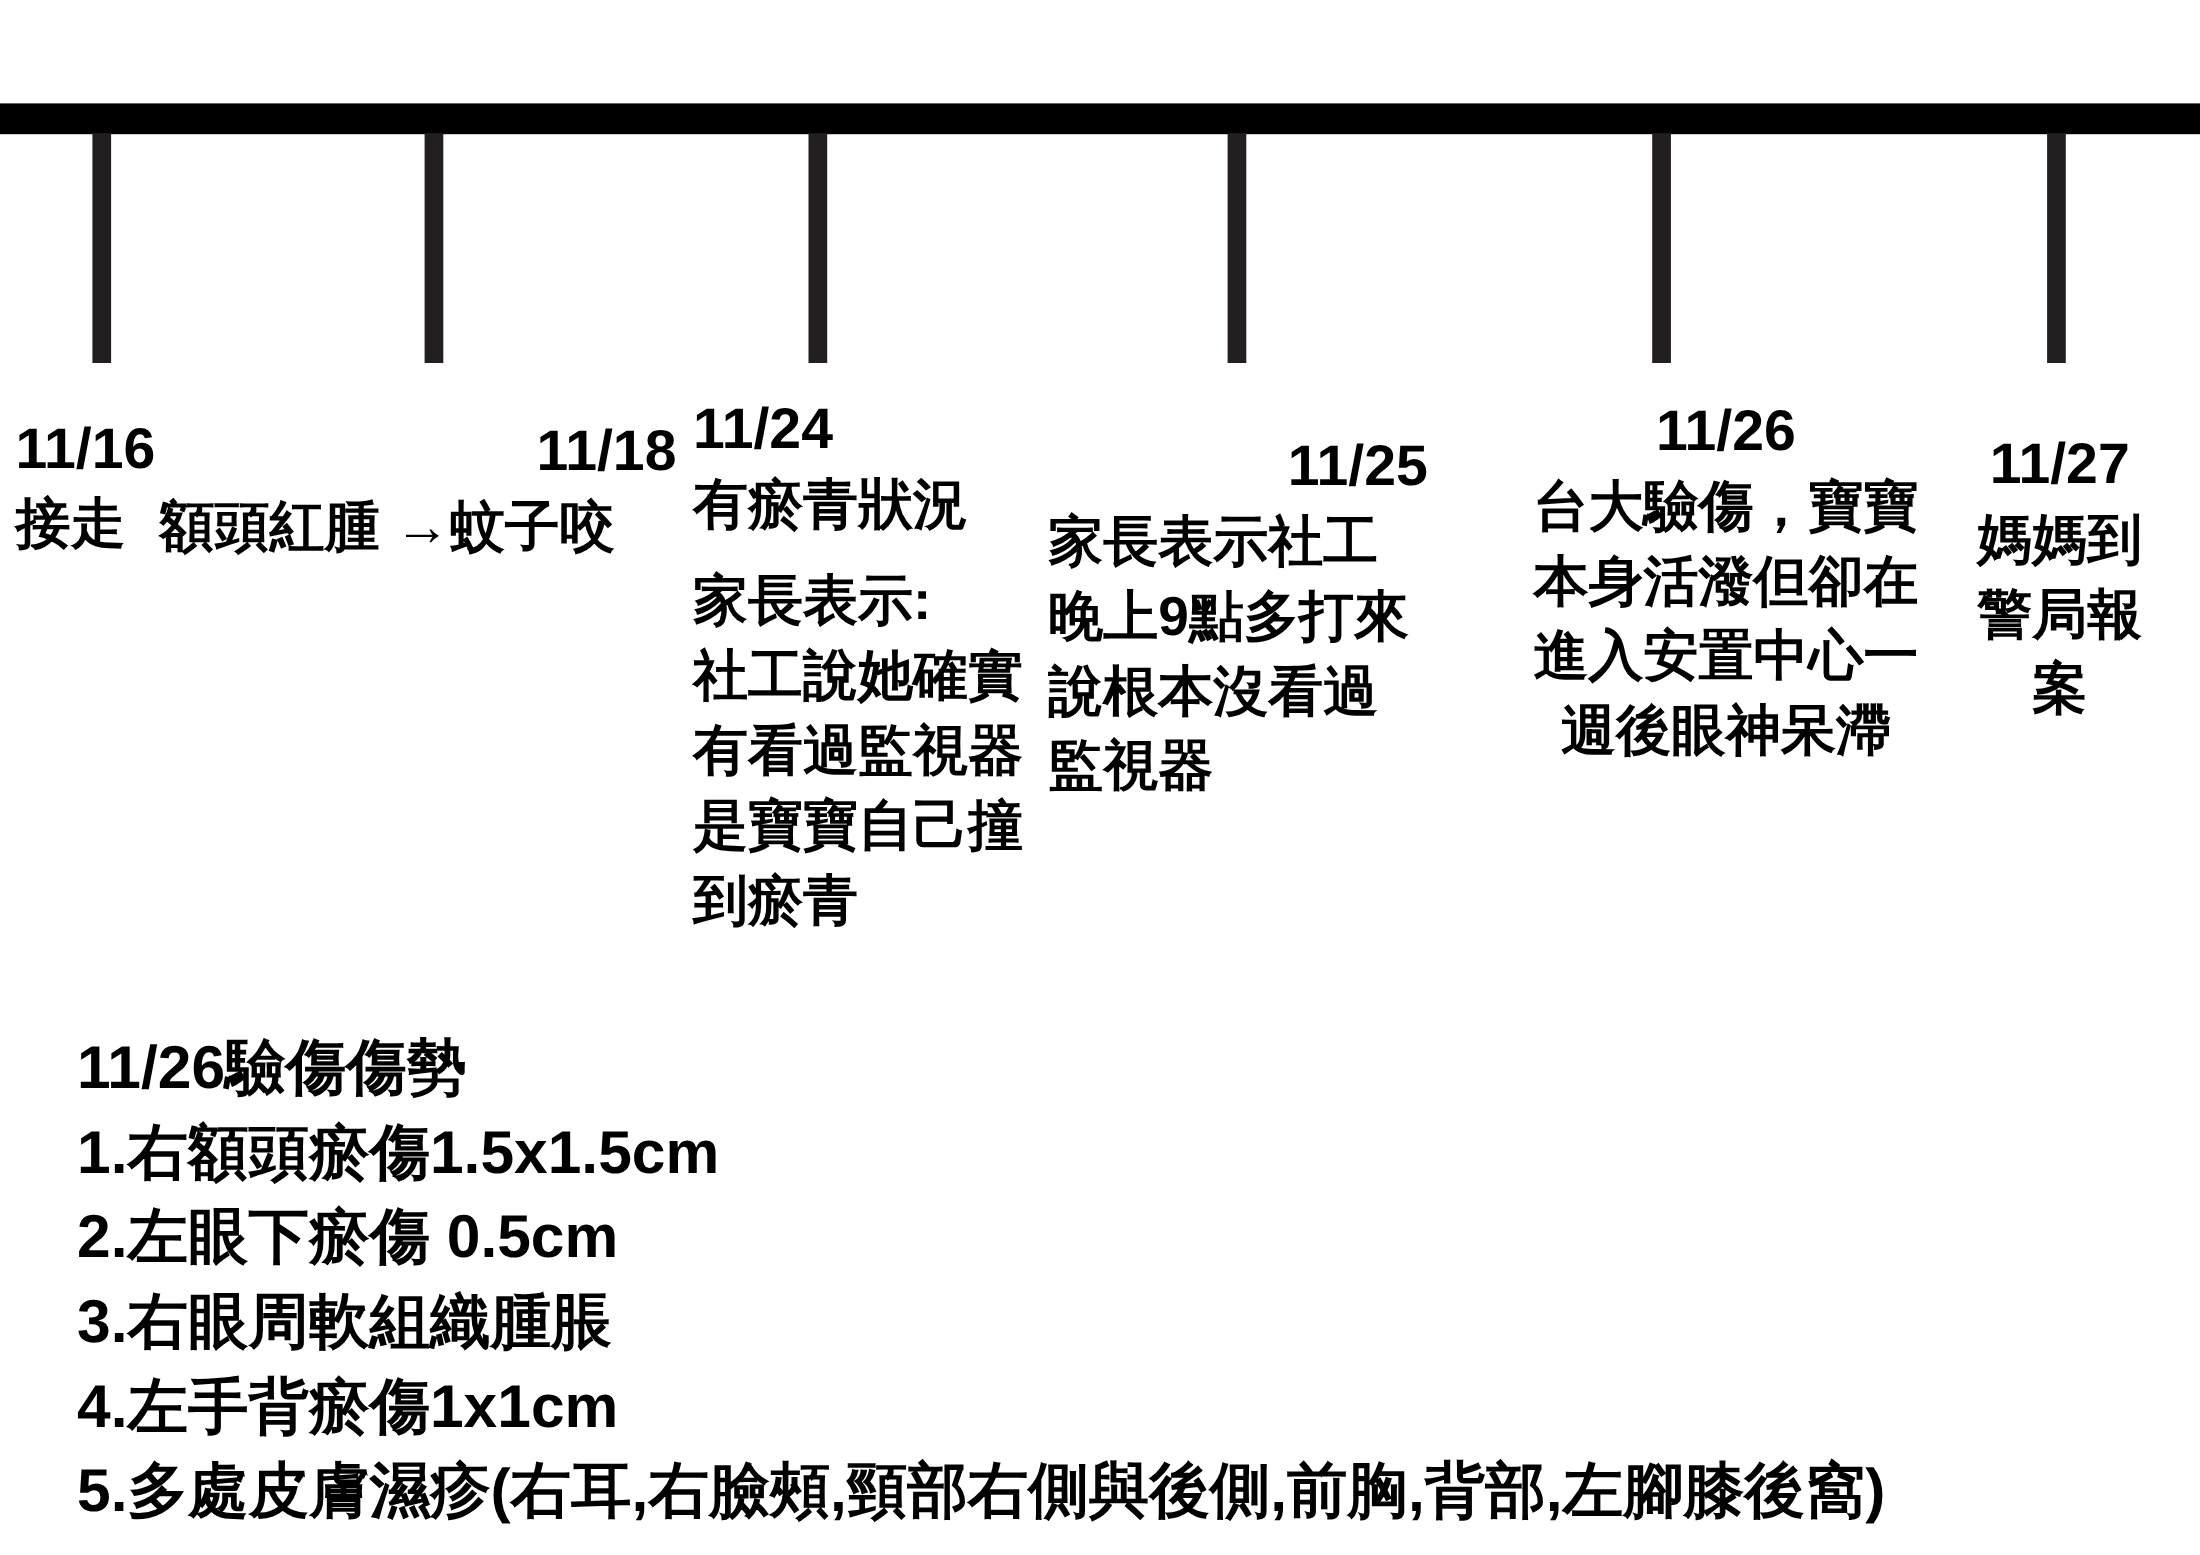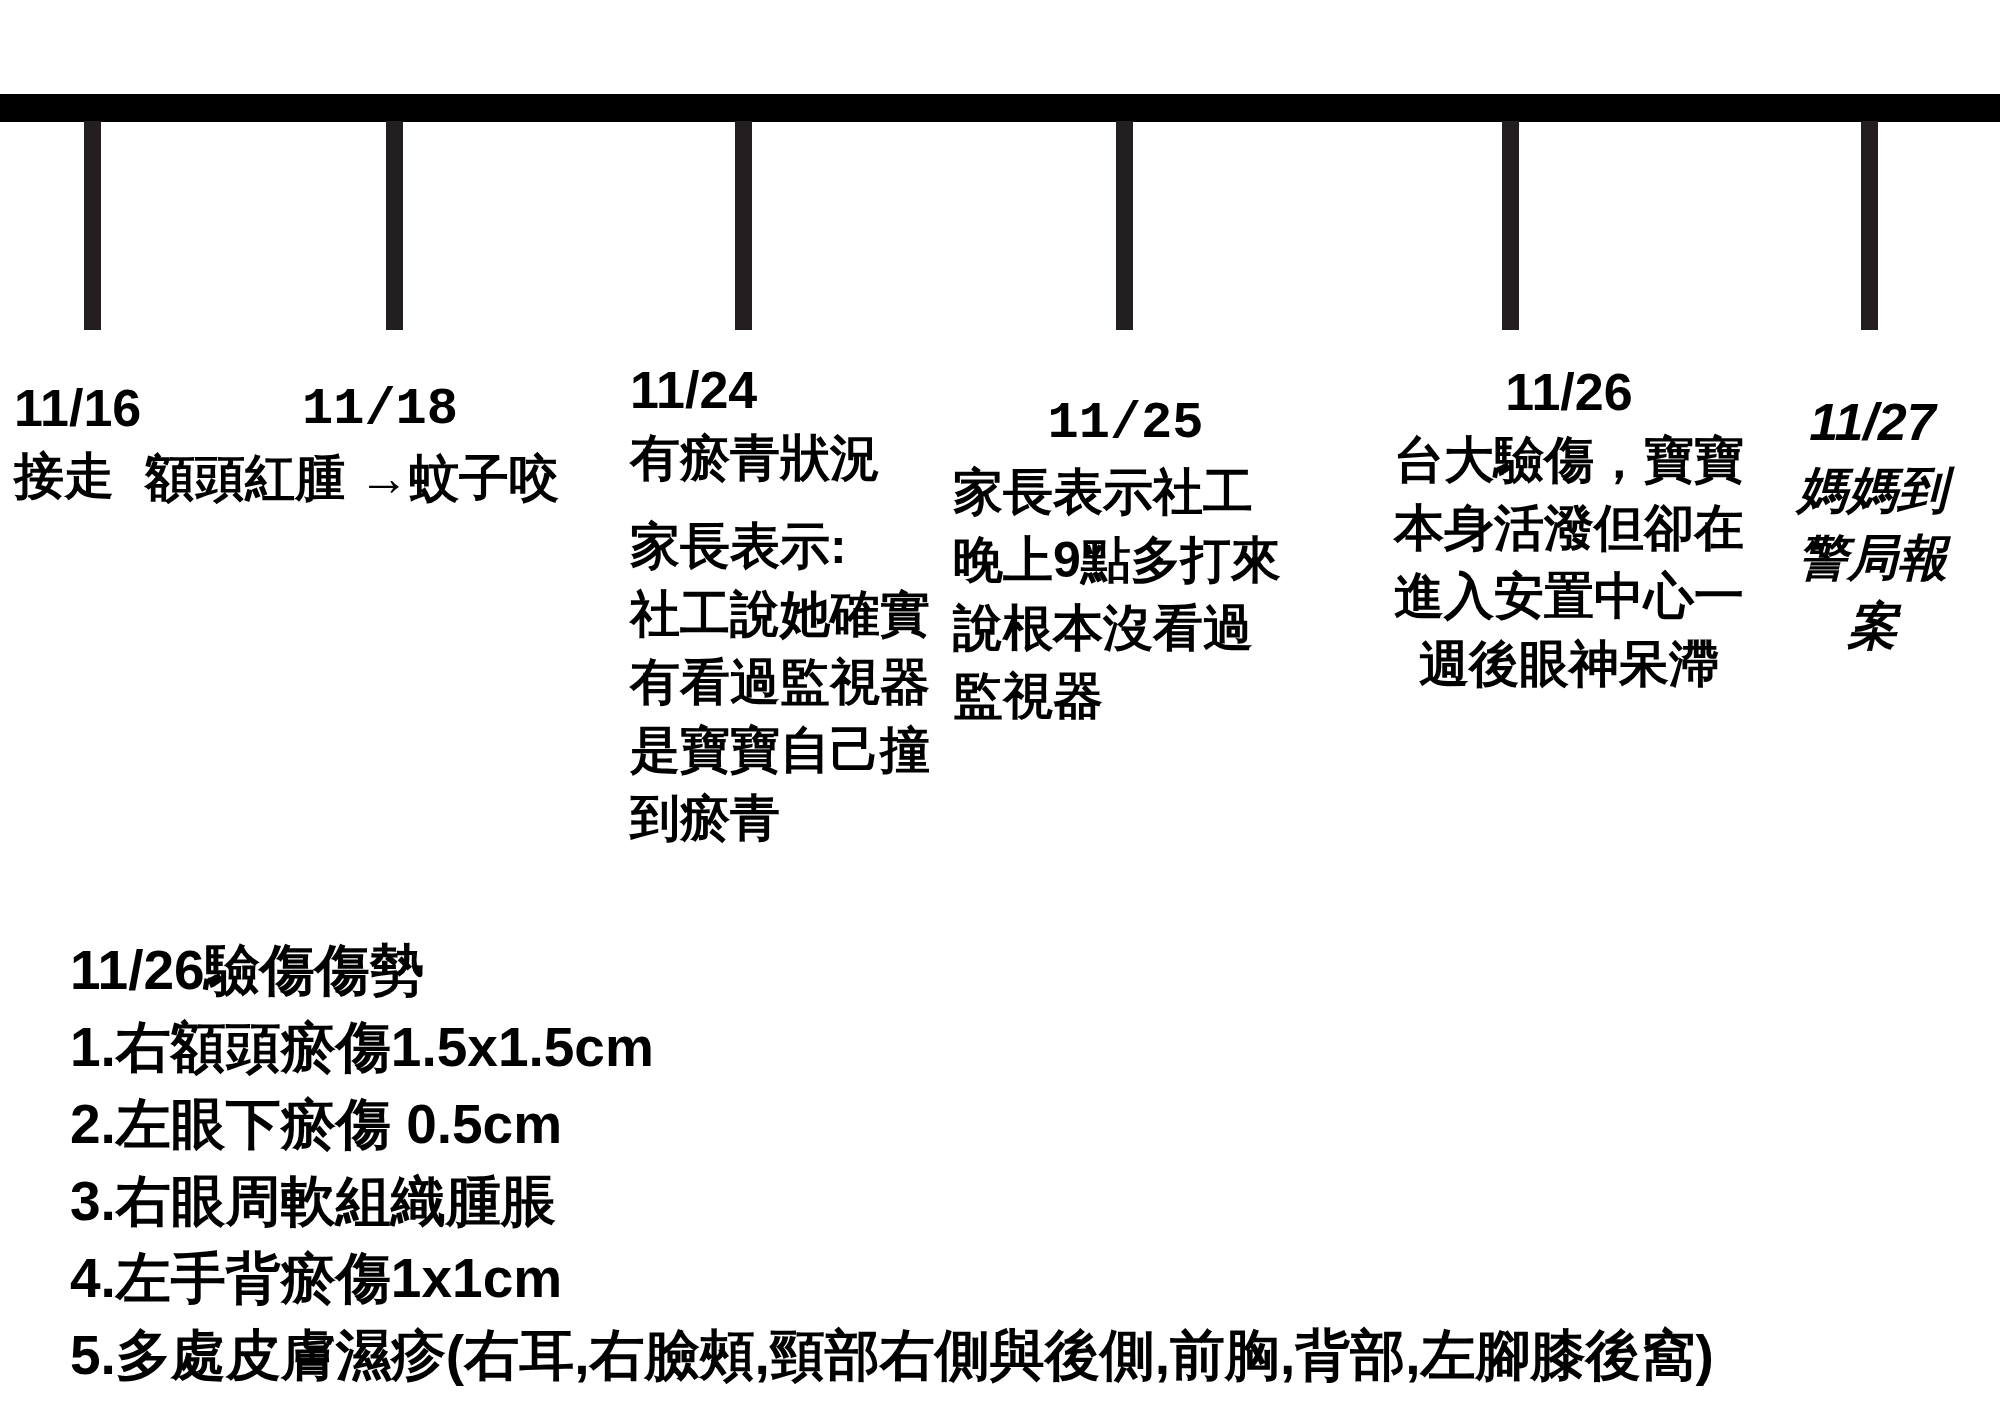--- a/index.html
+++ b/index.html
@@ -46,30 +46,30 @@
     font-size: 52px;
     line-height: 56px;
     margin-bottom: 6px;
     white-space: nowrap;
   }
   .event .line {
     font-size: 50px;
     line-height: 68px;
     white-space: nowrap;
   }
-  .date-centered { text-align: center; font-family: Liberation Mono, monospace; }
+  .date-centered { text-align: right; }
   .event-centered { text-align: center; }
   .para-gap { margin-top: 20px; }
 
   .event-0 { left: 14px;   top: 380px; width: 200px; }
   .event-1 { left: 145px;  top: 382px; width: 470px; }
   .event-2 { left: 630px;  top: 362px; width: 330px; }
   .event-3 { left: 953px;  top: 384px; width: 345px; margin-top: 12px; }
   .event-4 { left: 1379px; top: 364px; width: 380px; }
-  .event-5 { left: 1790px; top: 394px; width: 165px; font-style: italic; }
+  .event-5 { left: 1790px; top: 394px; width: 165px; }
 
   .report {
     position: absolute;
     left: 70px;
     top: 932px;
   }
   .report-line {
     font-size: 55px;
     line-height: 77px;
     white-space: nowrap;

